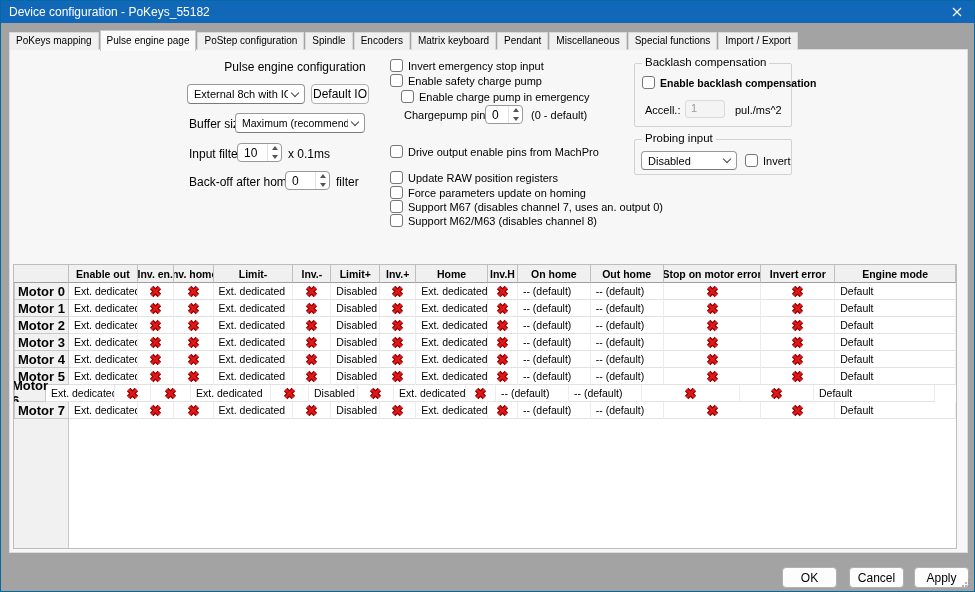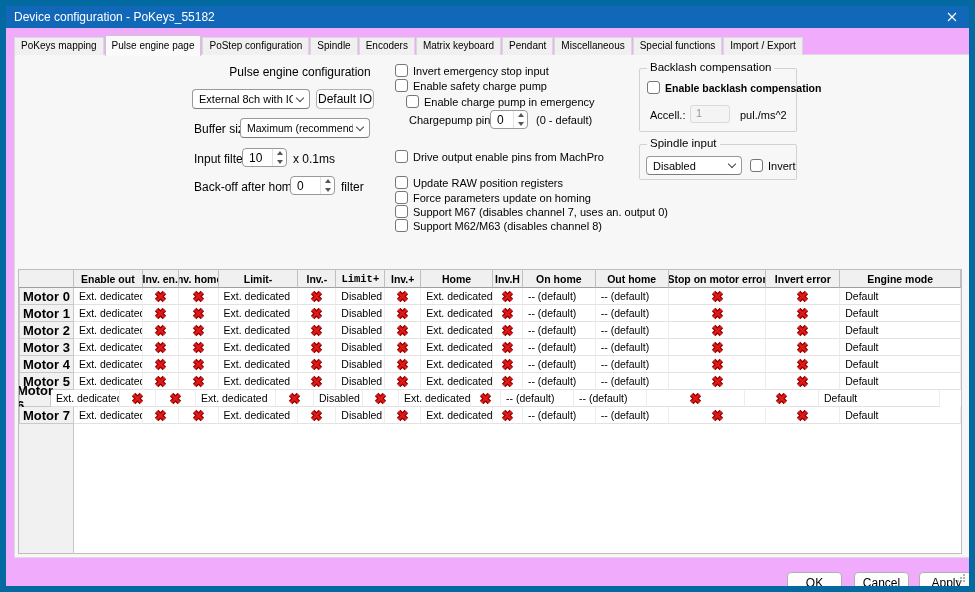--- a/index.html
+++ b/index.html
@@ -1,19 +1,19 @@
 <!DOCTYPE html>
 <html><head>
 <meta charset="utf-8">
 <style>
   html,body{margin:0;padding:0;background:#fff;}
   *{box-sizing:border-box;}
   .window{
     position:relative;width:975px;height:592px;
-    background:#f0abfc;border:6px solid #0369a1;
+    background:#a3a3a3;border:1px solid #0369a1;
     font-family:"Liberation Sans",sans-serif;font-size:12px;color:#000;
     overflow:hidden;
   }
   
   .titlebar{position:absolute;left:0;top:0;width:100%;height:22px;background:#1168b8;
     display:flex;align-items:center;color:#fff;padding-left:8px;font-size:12px;}
   .title-text{flex:1;white-space:nowrap;}
   .close-btn{width:34px;height:22px;display:flex;align-items:center;justify-content:center;cursor:pointer;}
   
   .tabstrip{position:absolute;left:8px;top:30px;height:19px;display:flex;align-items:flex-end;z-index:3;}
@@ -188,40 +188,40 @@
     <label class="cb" style="left:7px;top:12px;">
       <span class="box"></span>
       <span class="cb-l" style="font-size:10.5px;font-weight:bold;">Enable backlash compensation</span>
     </label>
     <div class="lbl" style="left:10px;top:40px;font-size:11px;">Accell.:</div>
     <div class="dis-input" style="left:50px;top:36px;width:40px;height:18px;">1</div>
     <div class="lbl" style="left:100px;top:40px;font-size:11px;">pul./ms^2</div>
   </div>
 
   <div class="group" style="left:633px;top:138px;width:158px;height:36px;">
-    <span class="group-legend">Spindle input</span>
+    <span class="group-legend">Probing input</span>
     <div class="combo" style="left:6px;top:11px;width:96px;height:19px;">
       <span class="combo-v" style="font-size:11px;">Disabled</span>
       <span class="chev"></span>
     </div>
     <label class="cb" style="left:110px;top:14px;">
       <span class="box"></span>
       <span class="cb-l">Invert</span>
     </label>
   </div>
 
   <div class="grid" id="motorgrid">
       <div class="g-row">
         <div class="g-h" style="width: 55px;"></div>
         <div class="g-h" style="width: 69px;">Enable out</div>
         <div class="g-h" style="width: 36px;">Inv. en.</div>
         <div class="g-h" style="width: 40px;">Inv. home</div>
         <div class="g-h" style="width: 80px;">Limit-</div>
         <div class="g-h" style="width: 38px;">Inv.-</div>
-        <div class="g-h" style="width: 49px; font-family: Liberation Mono, monospace;">Limit+</div>
+        <div class="g-h" style="width: 49px;">Limit+</div>
         <div class="g-h" style="width: 36px;">Inv.+</div>
         <div class="g-h" style="width: 72px;">Home</div>
         <div class="g-h" style="width: 30px;">Inv.H</div>
         <div class="g-h" style="width: 73px;">On home</div>
         <div class="g-h" style="width: 73px;">Out home</div>
         <div class="g-h" style="width: 98px;">Stop on motor error</div>
         <div class="g-h" style="width: 74px;">Invert error</div>
         <div class="g-h" style="width: 121px;">Engine mode</div>
       </div>
       <div class="g-row">

